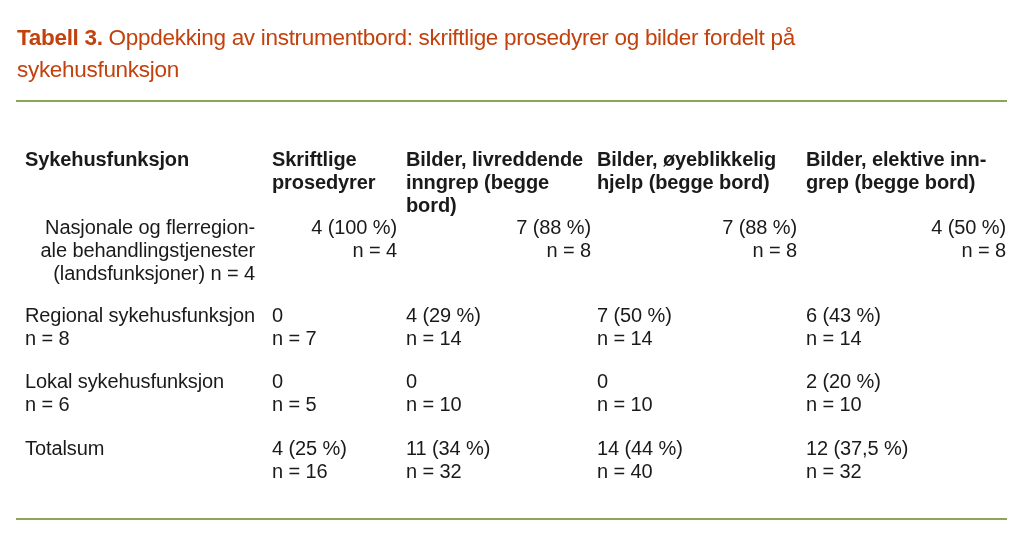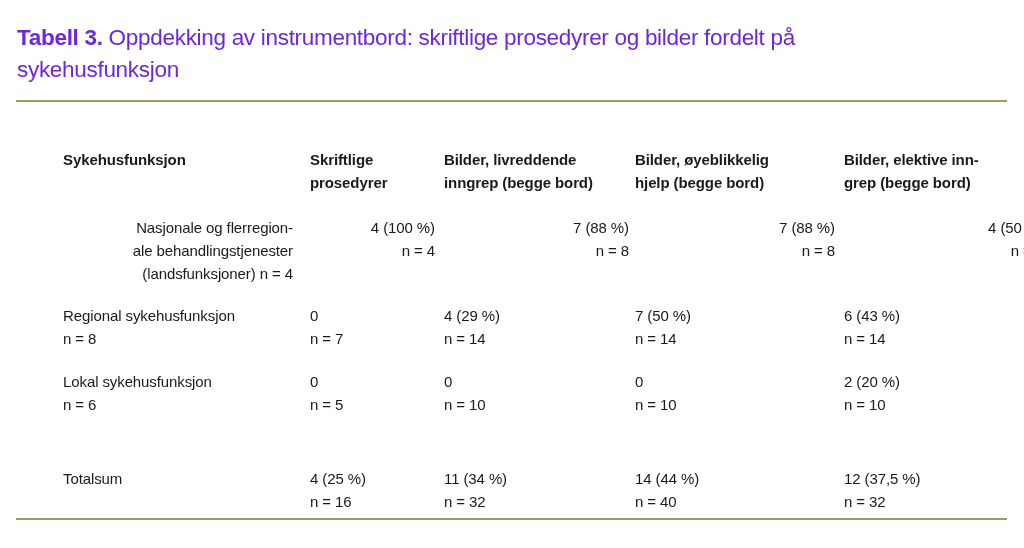--- a/index.html
+++ b/index.html
@@ -16,58 +16,57 @@
       color: #1a1a1a;
     }
     .title {
       position: absolute;
       left: 17px;
       top: 22px;
       width: 880px;
       font-size: 22.5px;
       line-height: 32px;
       letter-spacing: -0.3px;
-      color: #6d28d9;
+      color: #c2410c;
     }
     .title .label { font-weight: bold; }
     .rule {
       position: absolute;
       left: 16px;
       width: 991px;
       height: 2px;
       background: #8aa65a;
     }
     .rule.top { top: 100px; }
     .rule.bottom { top: 518px; }
 
     .table {
       position: absolute;
       left: 0;
       top: 0;
       width: 1024px;
     }
     .cell {
       position: absolute;
-      font-size: 15px;
+      font-size: 20px;
       line-height: 23px;
       white-space: pre-line;
       letter-spacing: -0.1px;
-      margin-left: 38px;
     }
     .hdr { font-weight: bold; }
     .c1 { left: 25px; width: 230px; }
     .c2 { left: 272px; width: 125px; }
     .c3 { left: 406px; width: 185px; }
     .c4 { left: 597px; width: 200px; }
     .c5 { left: 806px; width: 200px; }
     .r0 { top: 148px; }
     .r1 { top: 216px; text-align: right; }
     .r2 { top: 304px; }
     .r3 { top: 370px; }
-    .r4 { top: 467px; }
+    .r4 { top: 437px; }
   </style>
 </head>
 <body>
 
 <div class="title">
   <span class="label">Tabell 3.</span><span> Oppdekking av instrumentbord: skriftlige prosedyrer og bilder fordelt på sykehusfunksjon</span>
 </div>
 
 <div class="rule top"></div>
 

